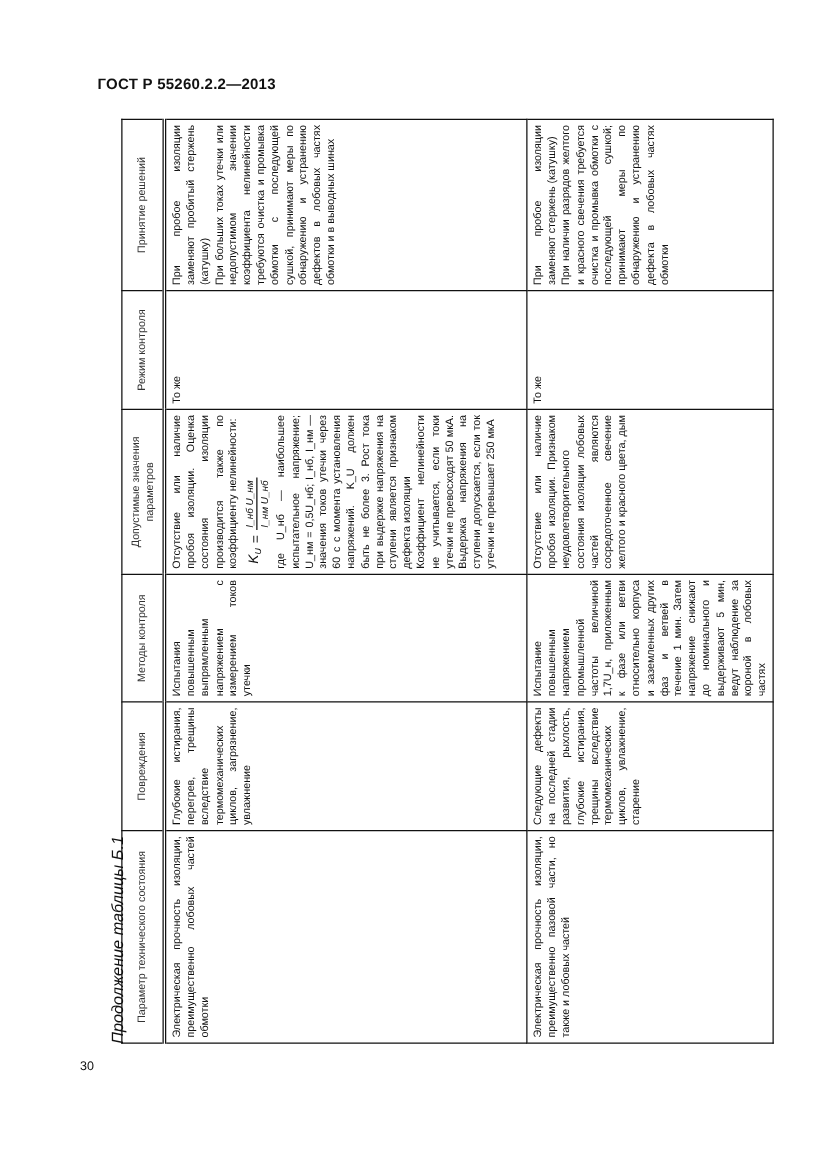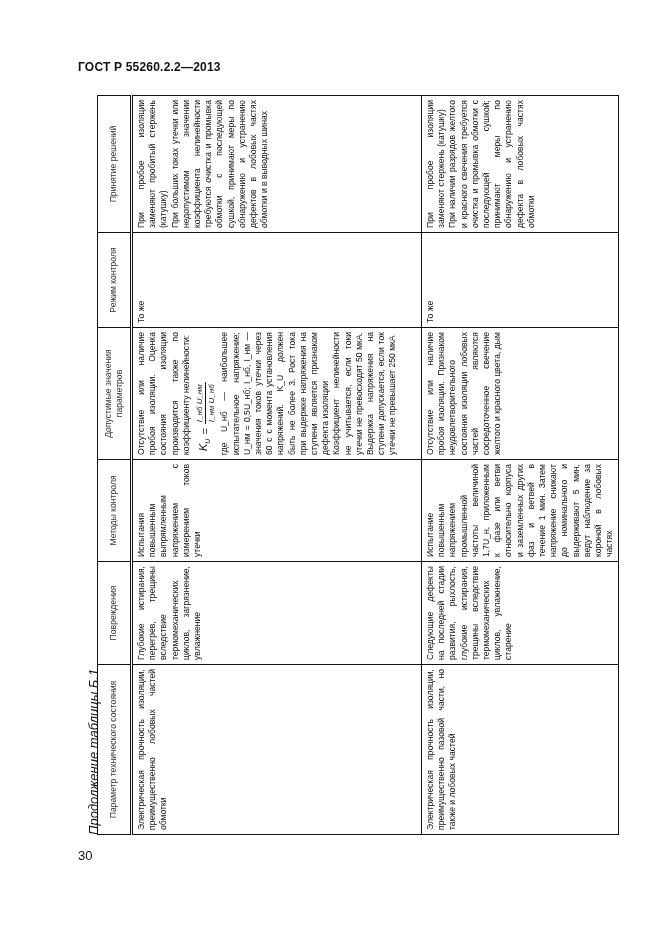--- a/index.html
+++ b/index.html
@@ -1,19 +1,19 @@
 <!DOCTYPE html>
 <html><head>
 <meta charset="utf-8">
 <style>
   html, body { margin:0; padding:0; background:#ffffff; }
   body { width:661px; height:935px; position:relative; overflow:hidden;
          font-family:"Liberation Sans", sans-serif; color:#111; }
   .doc-title { position:absolute; left:78px; top:60px; font-weight:bold; font-size:12px; letter-spacing:0.2px; }
-  .page-num { position:absolute; left:78px; top:848px; font-size:13px; }
+  .page-num { position:absolute; left:64px; top:848px; font-size:10px; }
   .caption { position:absolute; font-style:italic; font-size:13px; white-space:nowrap;
              left:86px; top:835px; transform-origin:0 0; transform:rotate(-90deg); }
   
   .table-wrap { position:absolute; left:97px; top:835px; width:739px; height:426px;
                 transform-origin:0 0; transform:rotate(-90deg); }
   table { border-collapse:collapse; width:739px; height:426px; table-layout:fixed; }
   td, th { border:1px solid #111; vertical-align:top; padding:3px 4px; font-size:8.6px; line-height:11.2px;
            text-align:justify; font-weight:normal; }
   th { vertical-align:middle; text-align:center; height:26px; color:#333; font-size:8.6px; }
   thead tr { border-bottom:3px double #111; }

